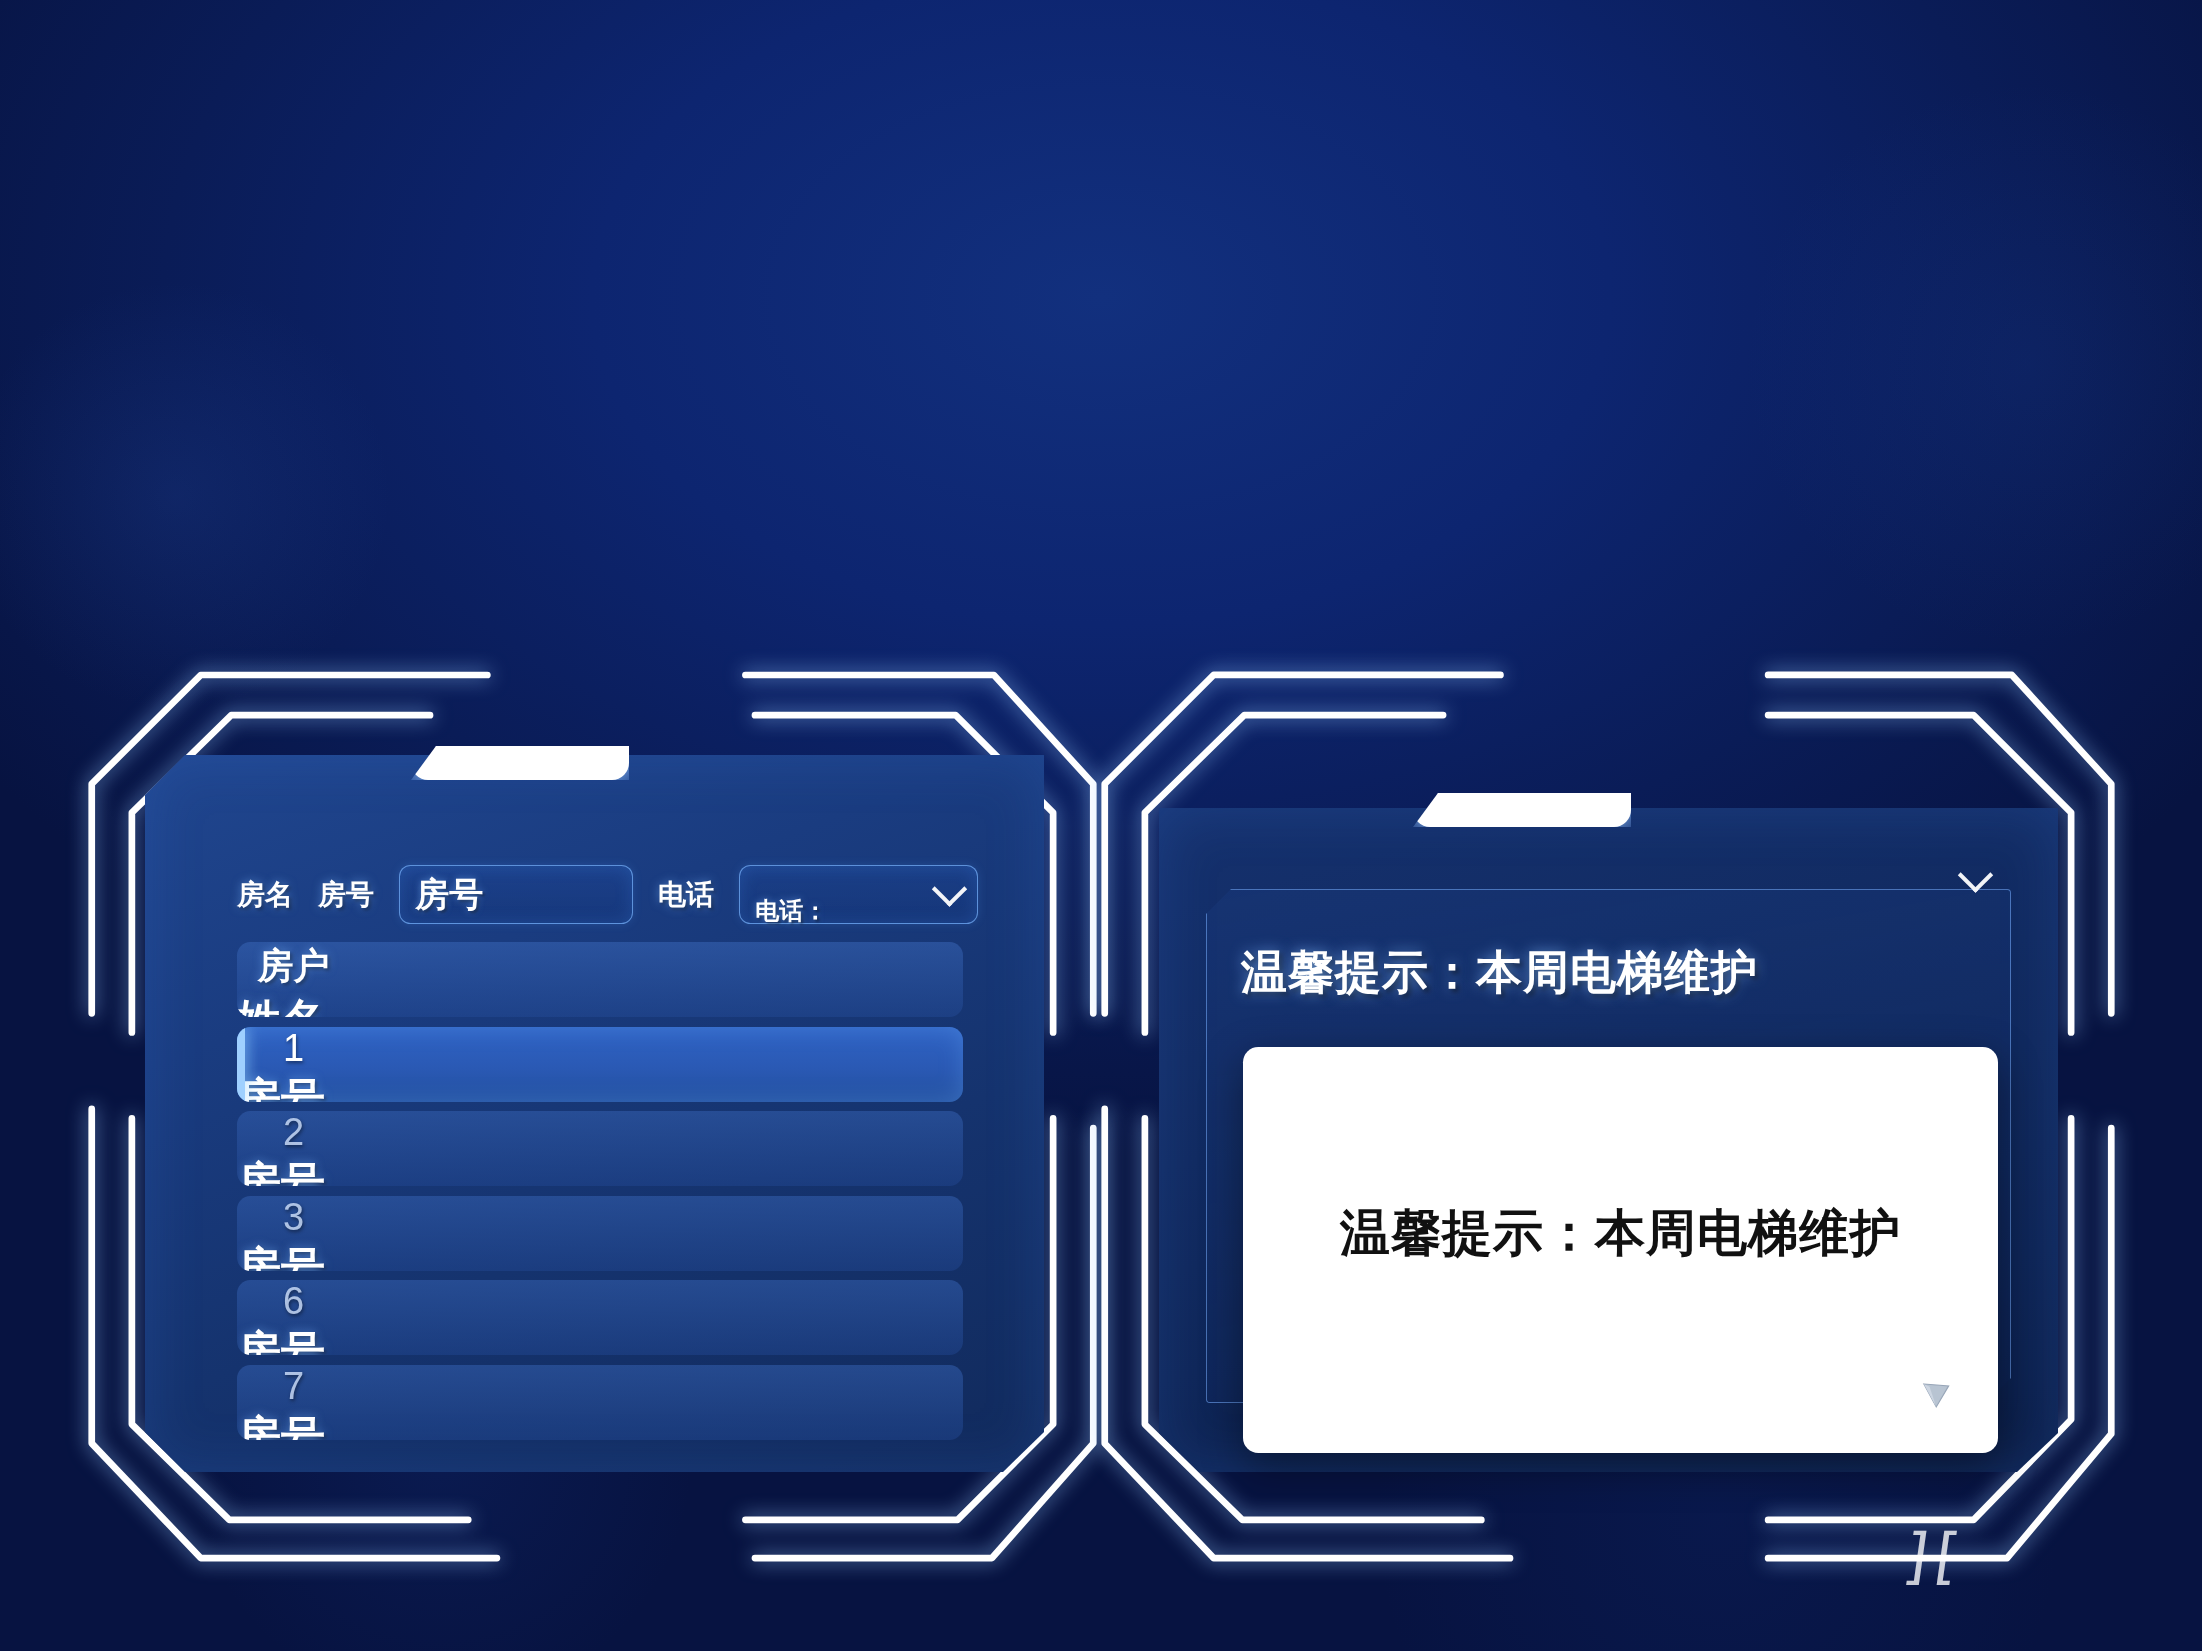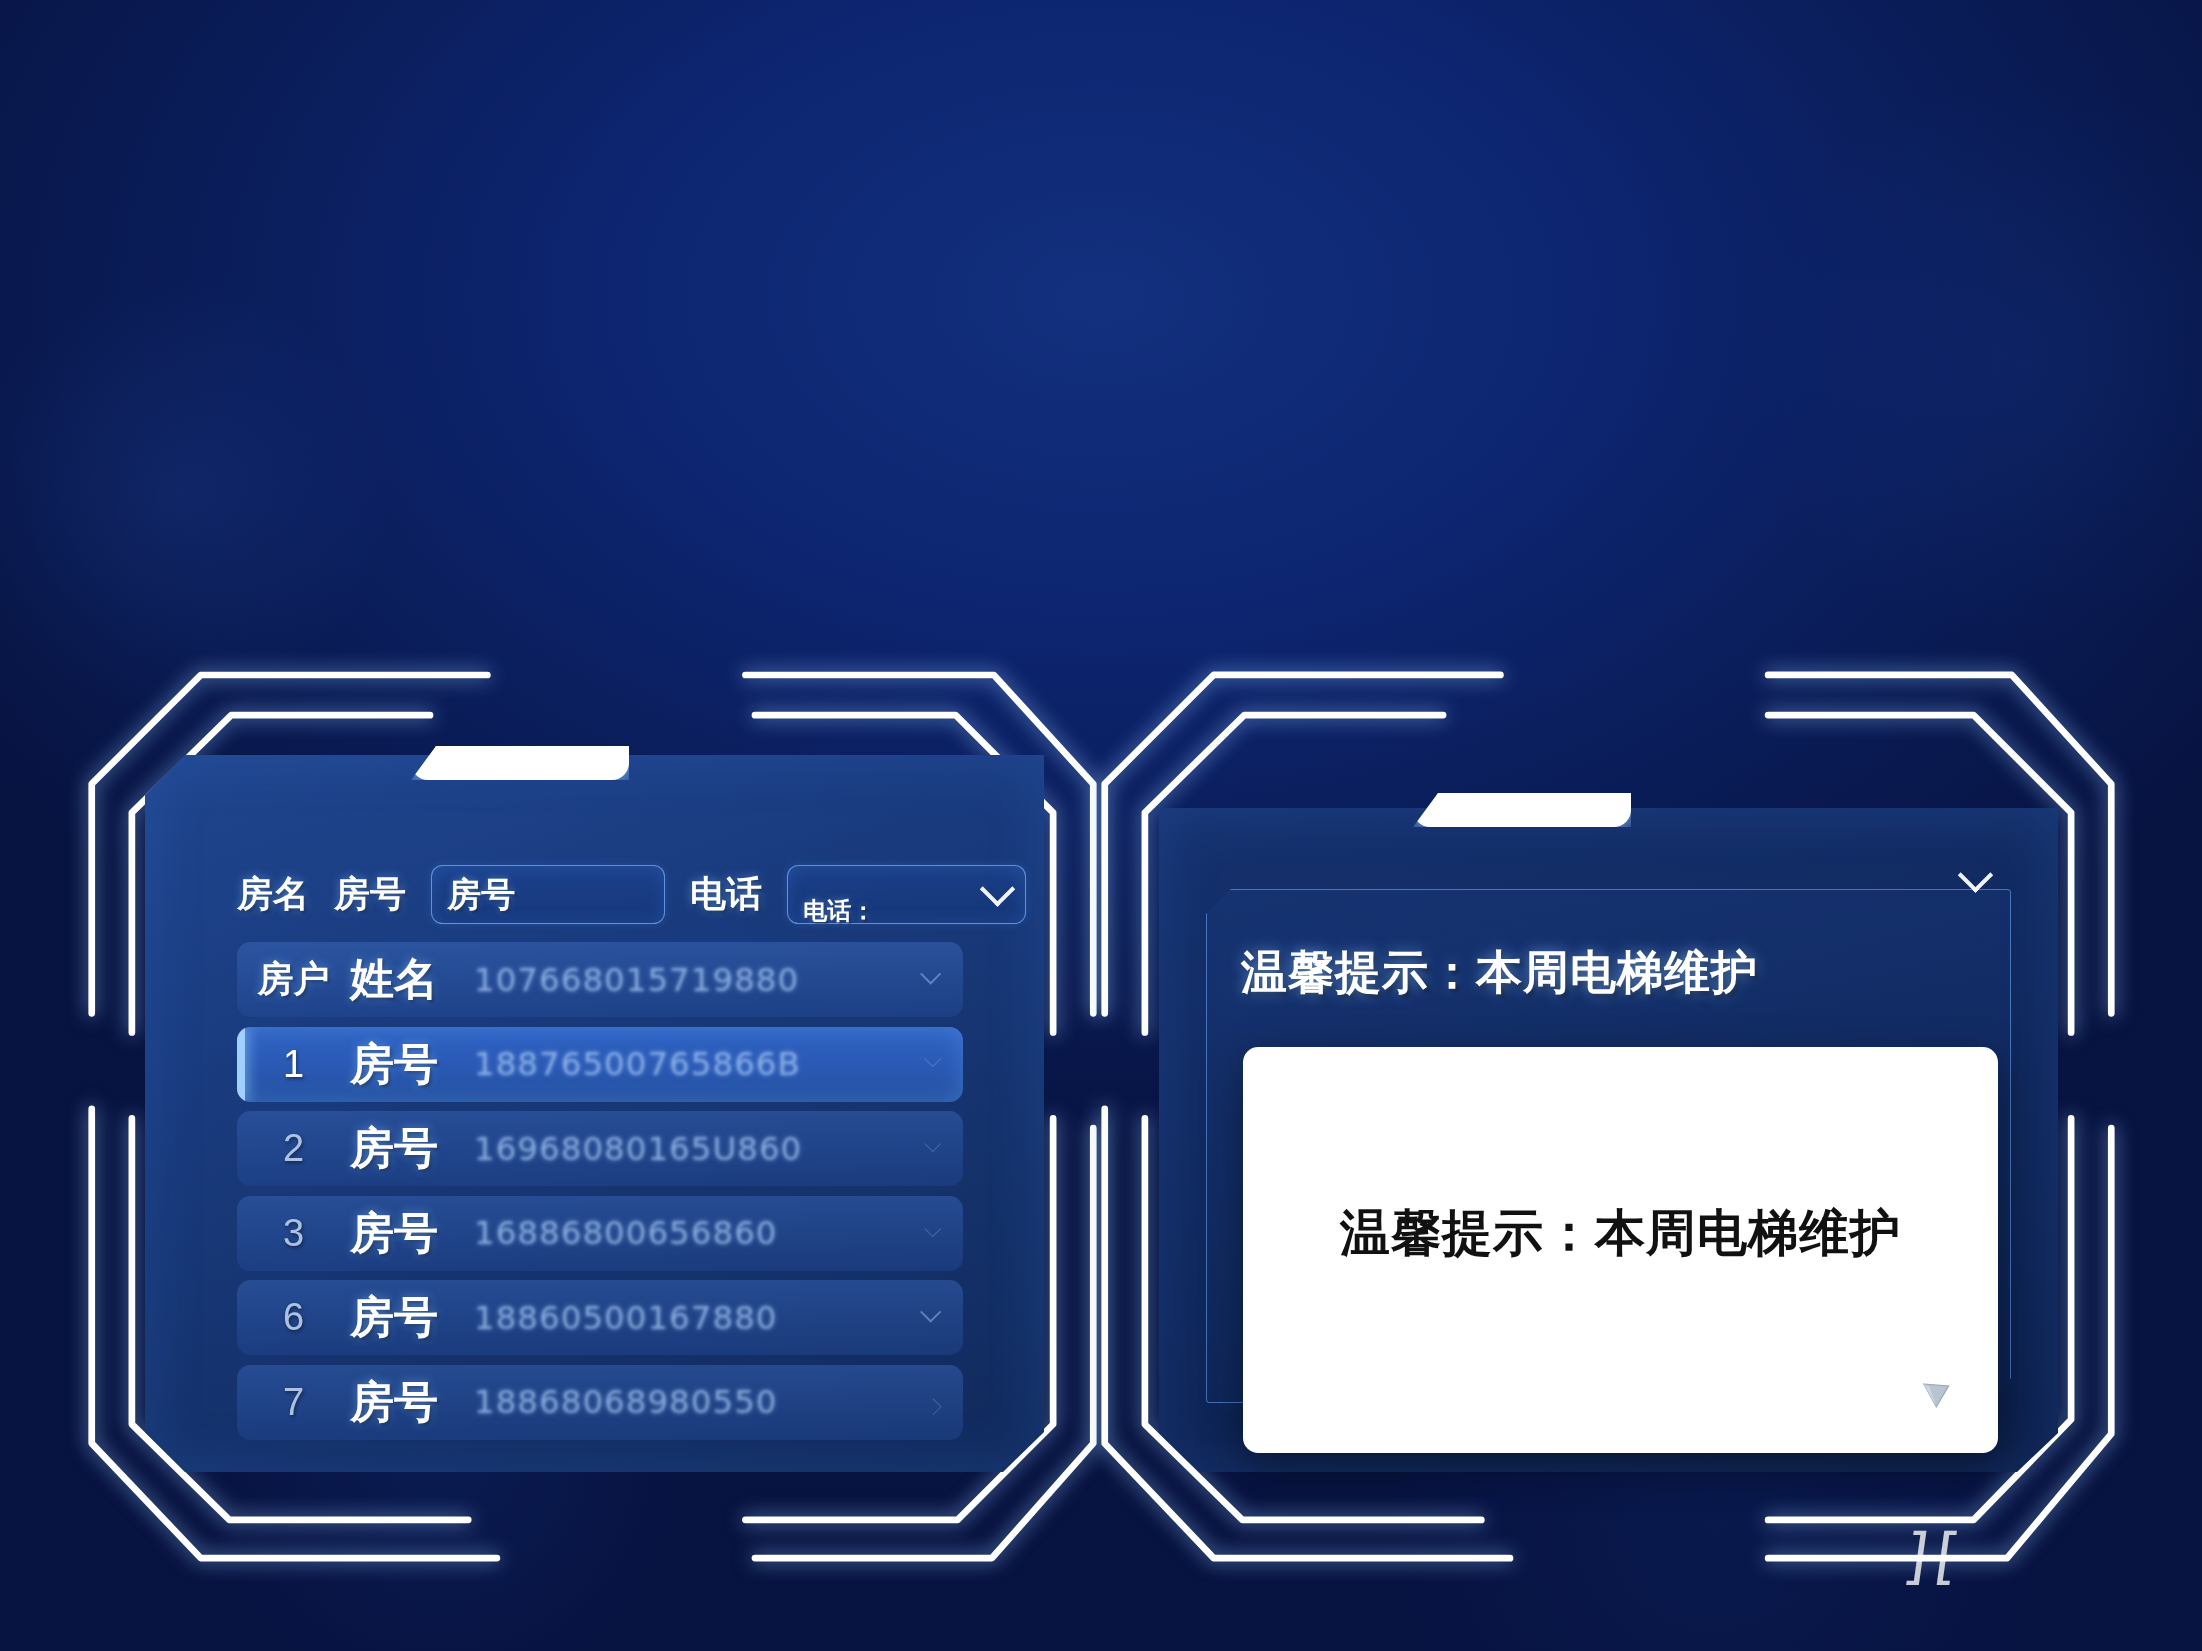--- a/index.html
+++ b/index.html
@@ -109,21 +109,21 @@
   .form-row {
     position: absolute;
     left: 237px; top: 865px;
     display: flex;
     align-items: center;
     gap: 25px;
     z-index: 6;
   }
   .field-label {
     color: #ffffff;
-    font-size: 36px;
+    font-size: 28px;
     font-weight: 700;
     text-shadow: 0 0 9.6px rgba(120,180,255,.6), 1.9px 1.9px 3.8px rgba(0,0,0,.5);
     white-space: nowrap;
   }
   .text-input {
     width: 234px; height: 59px;
     border-radius: 11.5px;
     border: 1.9px solid rgba(120,180,255,.72);
     background: linear-gradient(180deg, rgba(30,70,150,.45), rgba(20,52,120,.55));
     display: flex; align-items: center;
@@ -167,24 +167,25 @@
     left: 237px; top: 942px;
     width: 726px;
     z-index: 6;
     display: flex; flex-direction: column;
     gap: 9.6px;
   }
   .list-row {
     position: relative;
     height: 75px;
     border-radius: 13.4px;
-    display: flex; align-items: center;
+    display: flex; align-items: flex-start;
     padding: 0 25px 0 0;
     background: linear-gradient(180deg, rgba(52,96,176,.55), rgba(34,72,148,.45));
     overflow: hidden;
+    flex-direction: column;
   }
   .list-row.header {
     background: linear-gradient(180deg, rgba(58,104,186,.52), rgba(38,78,156,.40));
   }
   .list-row.selected {
     background: linear-gradient(180deg, #2f63c4 0%, #2a59b4 55%, #23509f 100%);
     box-shadow: inset 0 0 23px rgba(110,180,255,.30);
   }
   .list-row.selected::before {
     content: "";

